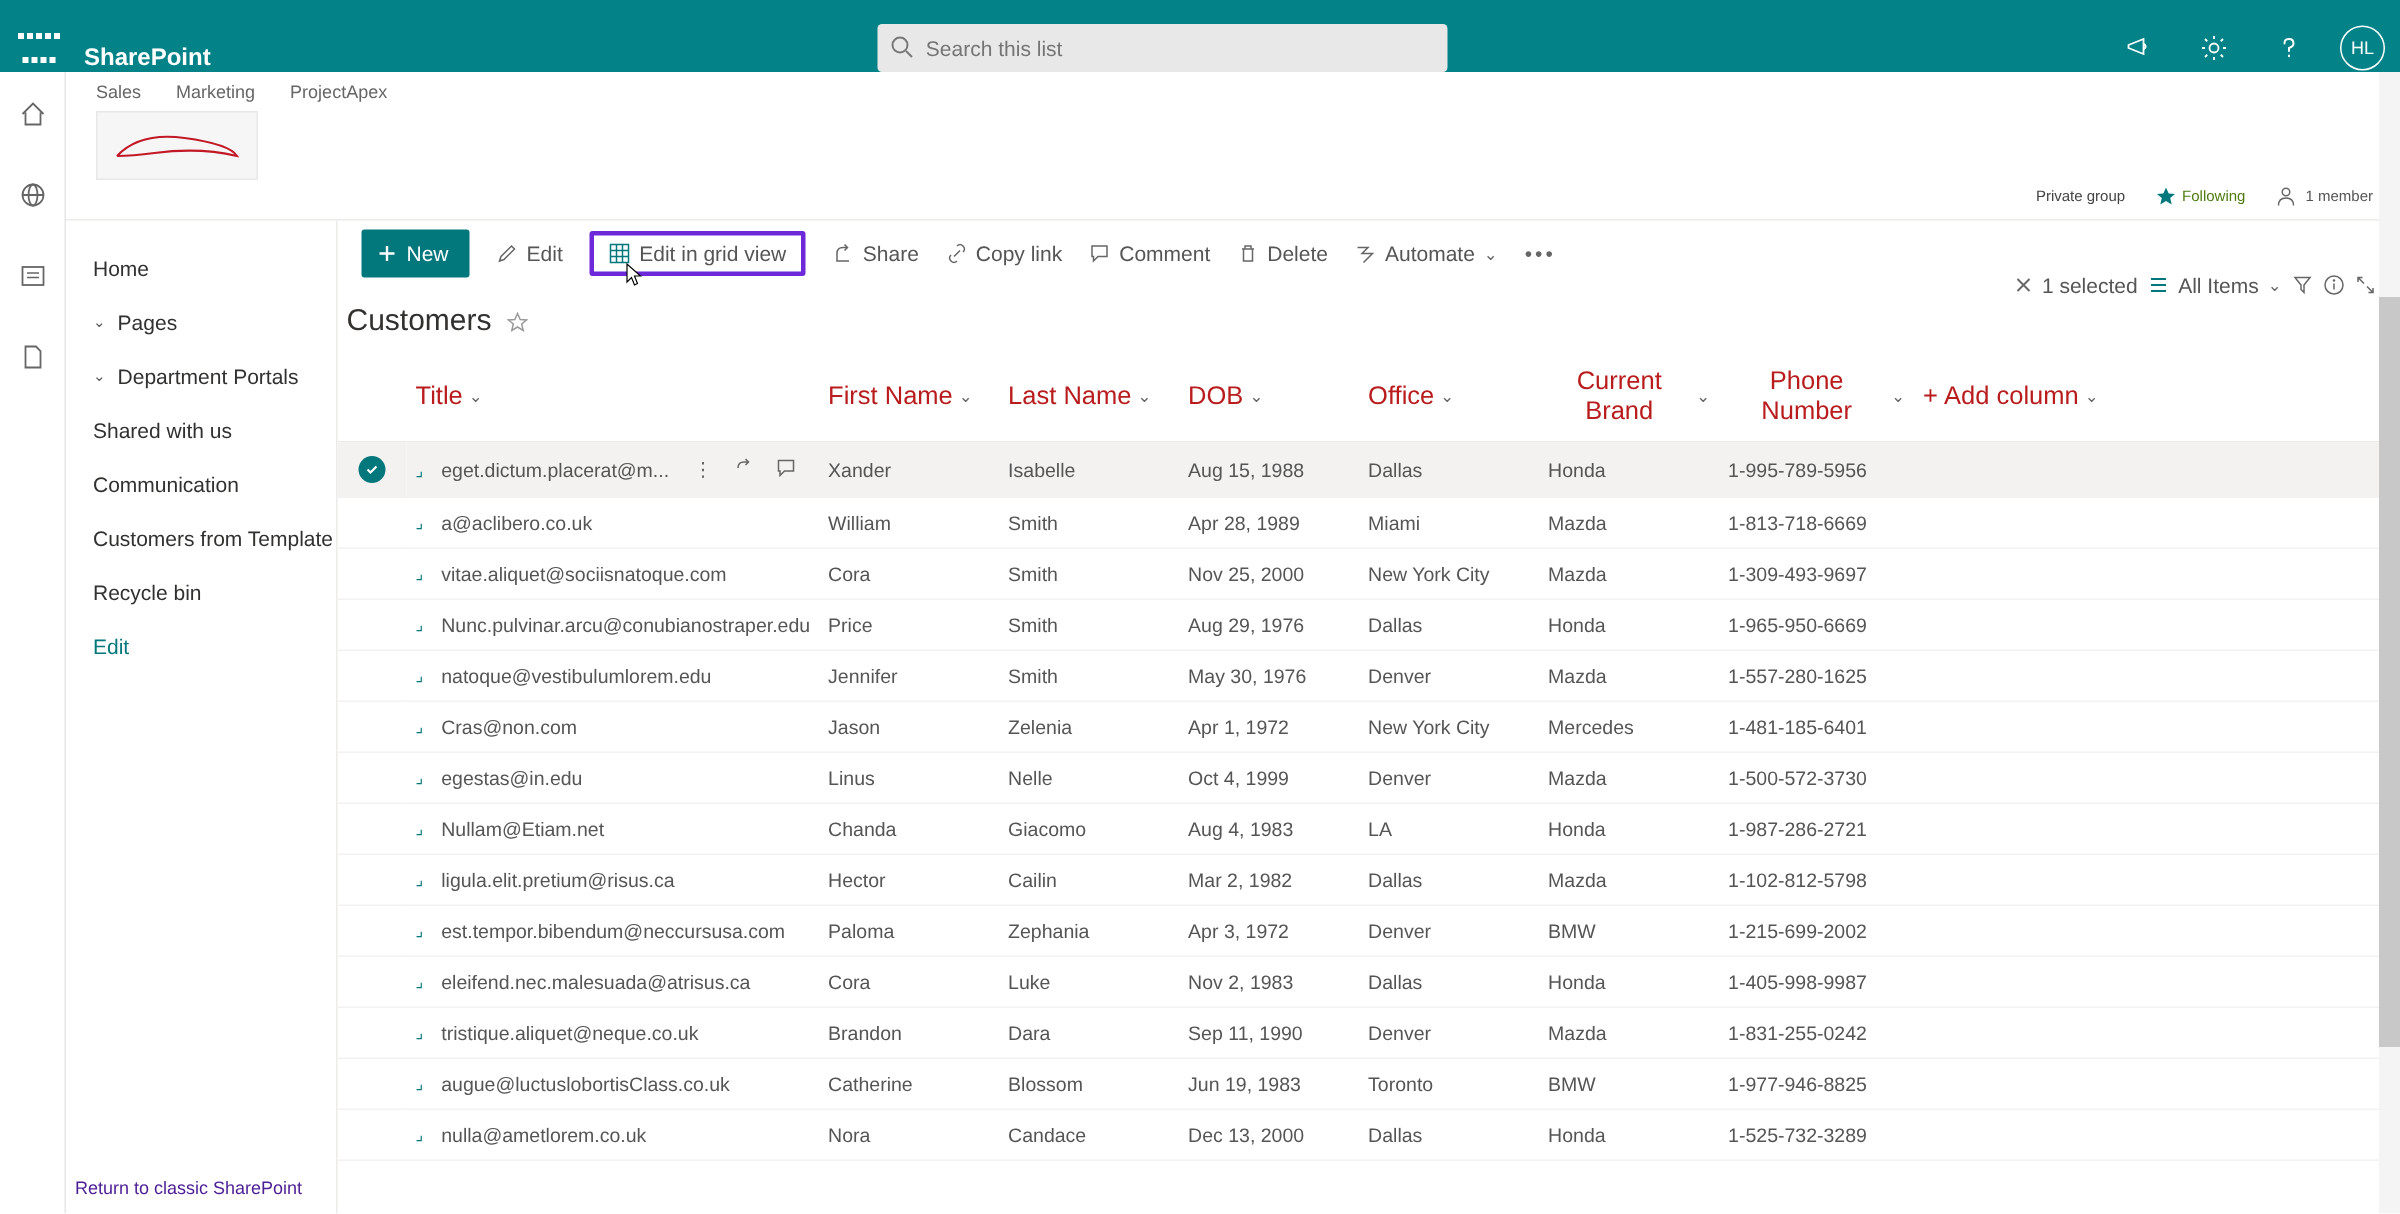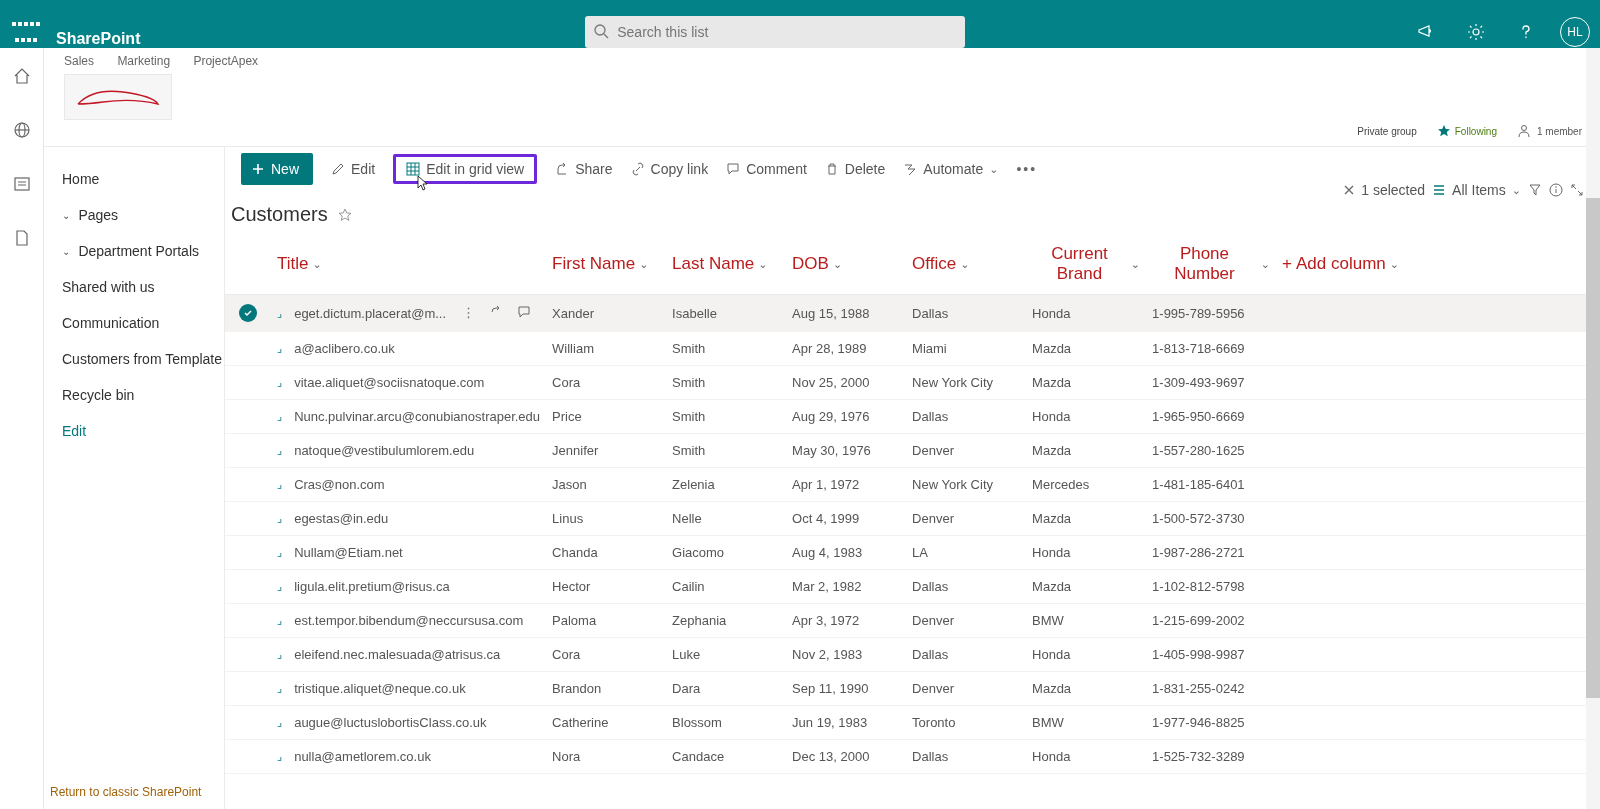--- a/index.html
+++ b/index.html
@@ -28,21 +28,21 @@
   .logo svg { width: 90px; height: 30px; }
   .site-meta { position:absolute; right:18px; bottom:8px; display:flex; align-items:center; gap:20px; color:#444; font-size:10px; }
   .follow { color:#4d7c0f; display:flex; align-items:center; gap:4px; }
   .members { display:flex; align-items:center; gap:6px; color:#555;}
   
   .hub { display:flex; height: calc(809px - 48px - 98px); border-top:1px solid #edebe9;}
   .side-nav { width: 180px; border-right:0px; padding:14px 0 0 18px; font-size:14px; color:#323130; position:relative;}
   .side-nav .item { padding:10px 0; cursor:pointer; display:flex; align-items:center; gap:8px; color:#323130;}
   .side-nav .sub { font-size:14px;}
   .side-nav .edit-link { color:#03787c; }
-  .side-nav .return { position:absolute; bottom:10px; left:6px; font-size:12px; color:#a16207; }
+  .side-nav .return { position:absolute; bottom:10px; left:6px; font-size:12px; color:#4c1d95; }
   .side-nav .chev { font-size:10px; color:#555; }
   .main { flex:1; border-left:1px solid #edebe9; position:relative; }
   
   .cmdbar { height:44px; display:flex; align-items:center; gap:18px; padding: 0 16px; font-size:14px; color:#323130; border-bottom:1px solid transparent;}
   .new-btn { background:#03787c; color:#fff; border:none; height:32px; padding:0 14px 0 10px; border-radius:2px; display:flex; align-items:center; gap:6px; font-size:14px; cursor:pointer;}
   .cmd { display:flex; align-items:center; gap:6px; color:#555; cursor:pointer; white-space:nowrap;}
   .cmd svg { flex-shrink:0;}
   .grid-highlight { border:3px solid #6d28d9; padding:4px 10px; margin:-6px 0; border-radius:2px;}
   .cursor-img { position:absolute; top: 27px; left: 188px; font-size:14px; pointer-events:none;}
   .cmdright { margin-left:auto; display:flex; align-items:center; gap:7px; color:#555;margin-top:43px;}

